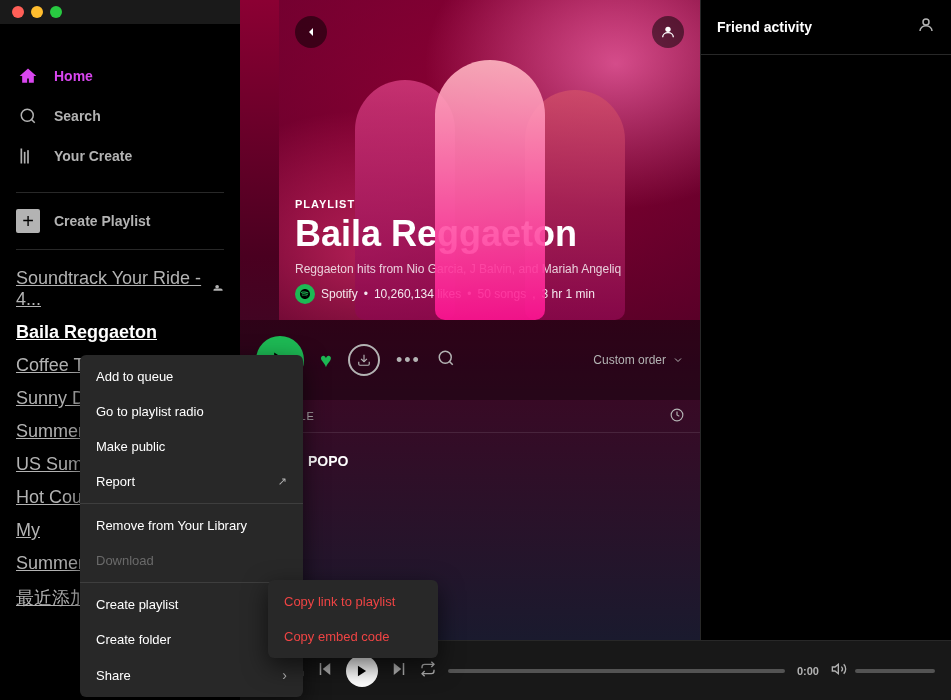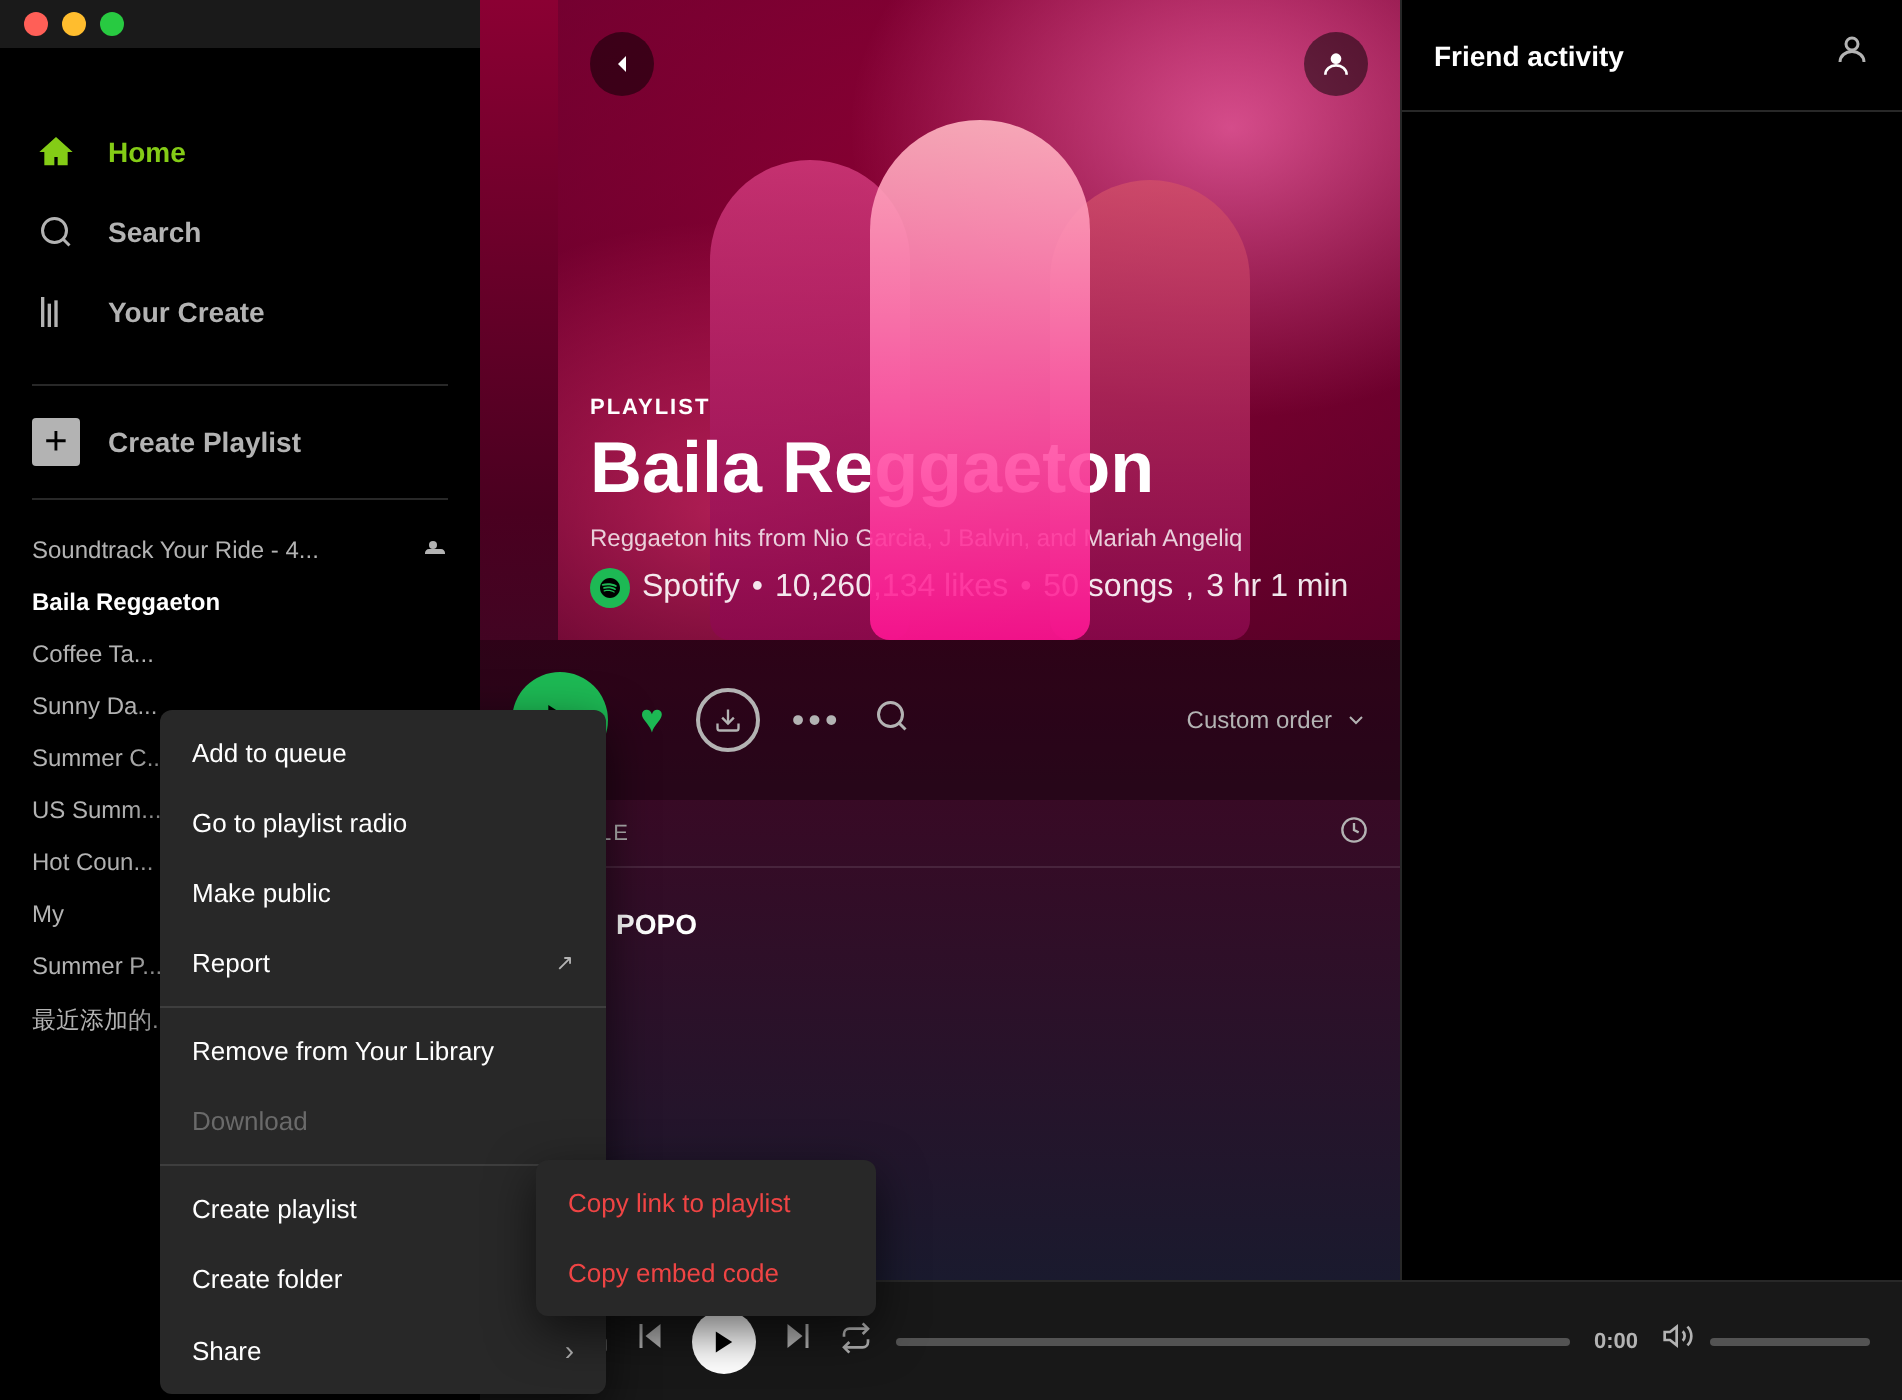--- a/index.html
+++ b/index.html
@@ -54,21 +54,21 @@
       display: flex;
       align-items: center;
       gap: 14px;
       padding: 8px 16px;
       cursor: pointer;
       color: #b3b3b3;
       font-size: 14px;
       font-weight: 600;
       text-decoration: none;
     }
-    .nav-item.active { color: #84cc16; text-align: right; }
+    .nav-item.active { color: #d946ef; text-align: right; }
 
     .nav-icon {
       width: 24px; height: 24px;
       display: flex; align-items: center; justify-content: center;
       flex-shrink: 0;
     }
 
     .create-playlist-btn {
       display: flex;
       align-items: center;
@@ -121,21 +121,22 @@
       padding: 4px 0;
     }
 
     .playlist-item {
       display: flex;
       align-items: center;
       justify-content: space-between;
       padding: 6px 16px;
       cursor: pointer;
       color: #b3b3b3;
-      font-size: 12px;
+      font-size: 18px;
+      text-decoration: underline;
     }
     .playlist-item.active { color: #fff; font-weight: 600; }
 
     
     .main-content {
       position: absolute;
       top: 0; left: 240px;
       width: 460px;
       height: 640px;
       background: linear-gradient(180deg, #8b0033 0%, #4a0020 40%, #1a1a2e 100%);
@@ -214,21 +215,21 @@
     .playlist-desc {
       font-size: 12px;
       color: rgba(255,255,255,0.8);
       margin-bottom: 8px;
     }
 
     .playlist-meta {
       display: flex;
       align-items: center;
       gap: 6px;
-      font-size: 16px;
+      font-size: 12px;
       color: rgba(255,255,255,0.9);
     }
 
     .spotify-logo {
       width: 20px; height: 20px;
       background: #1db954;
       border-radius: 50%;
       display: flex; align-items: center; justify-content: center;
       flex-shrink: 0;
     }

